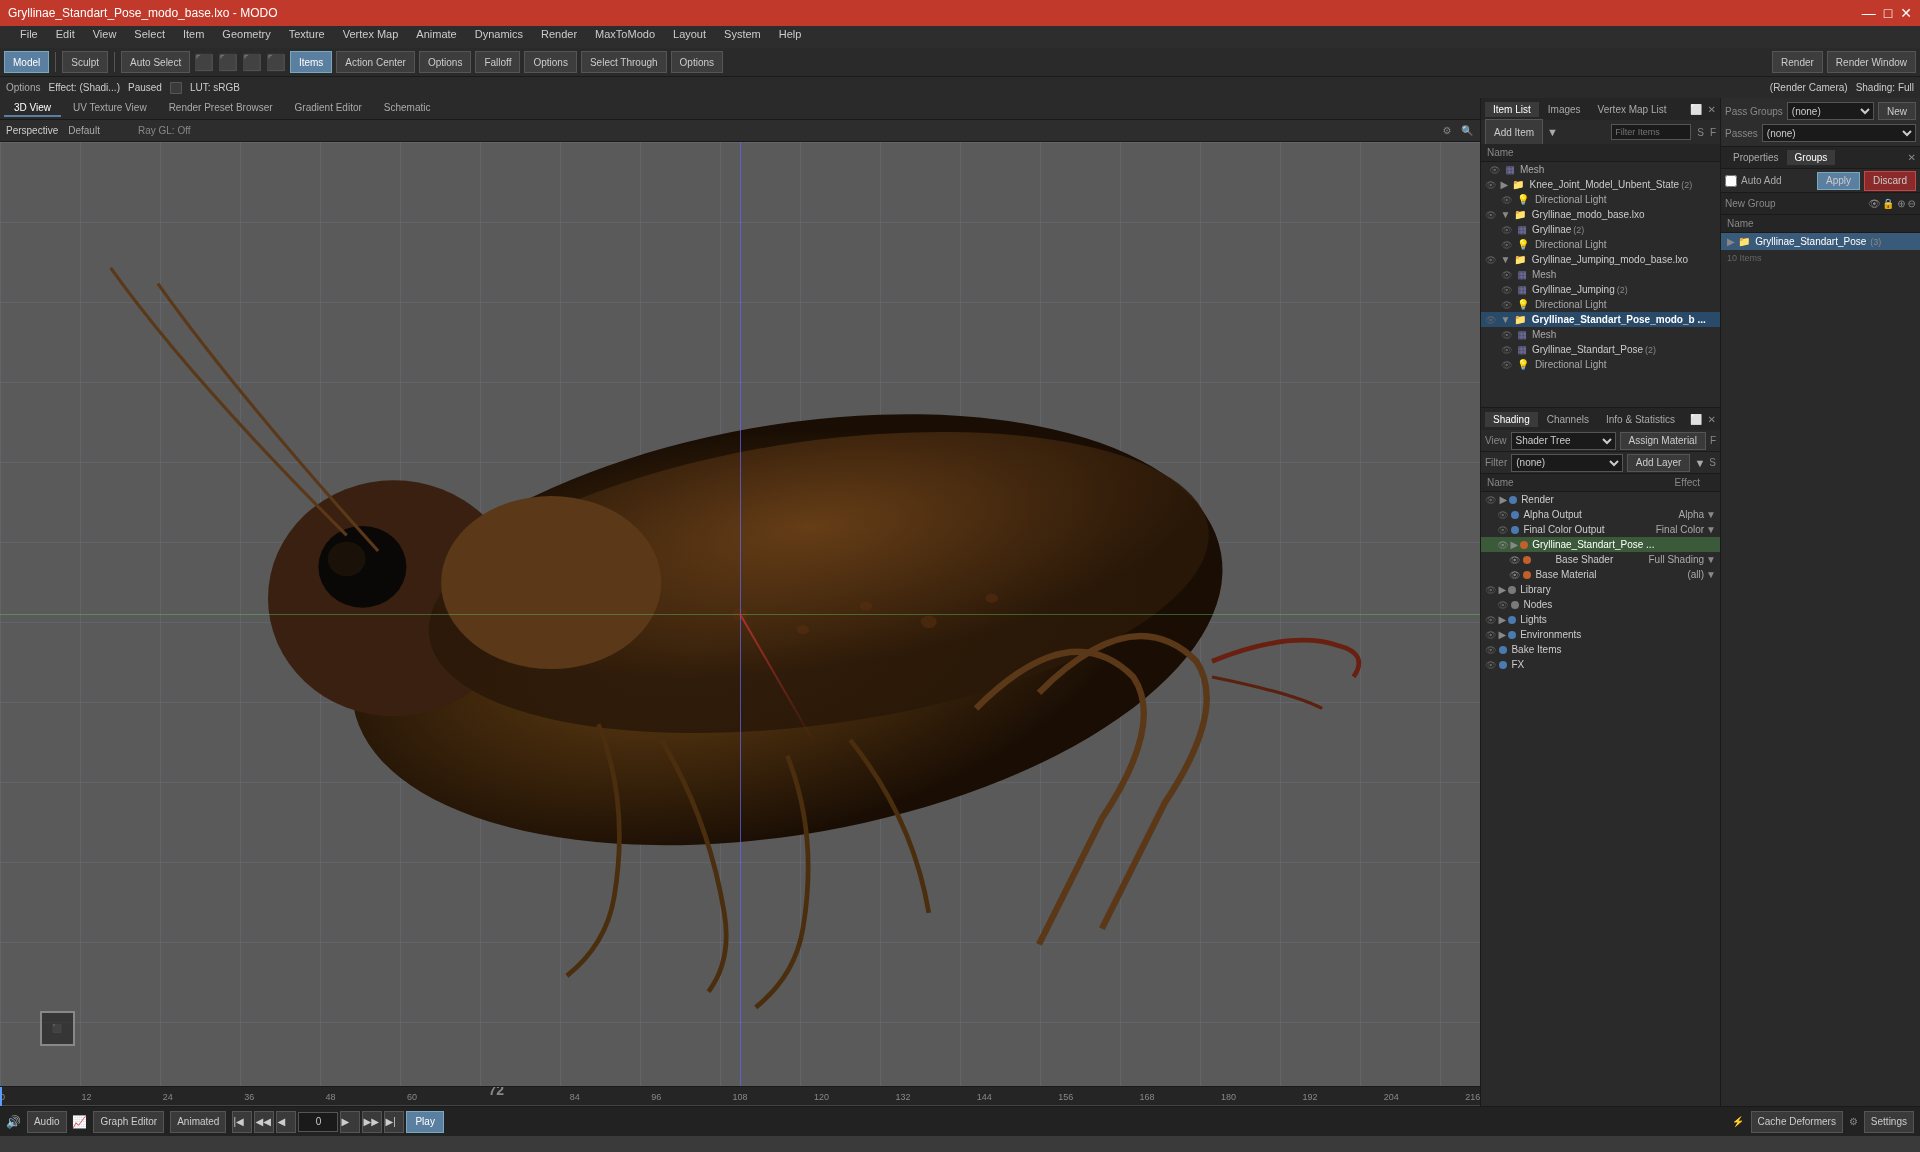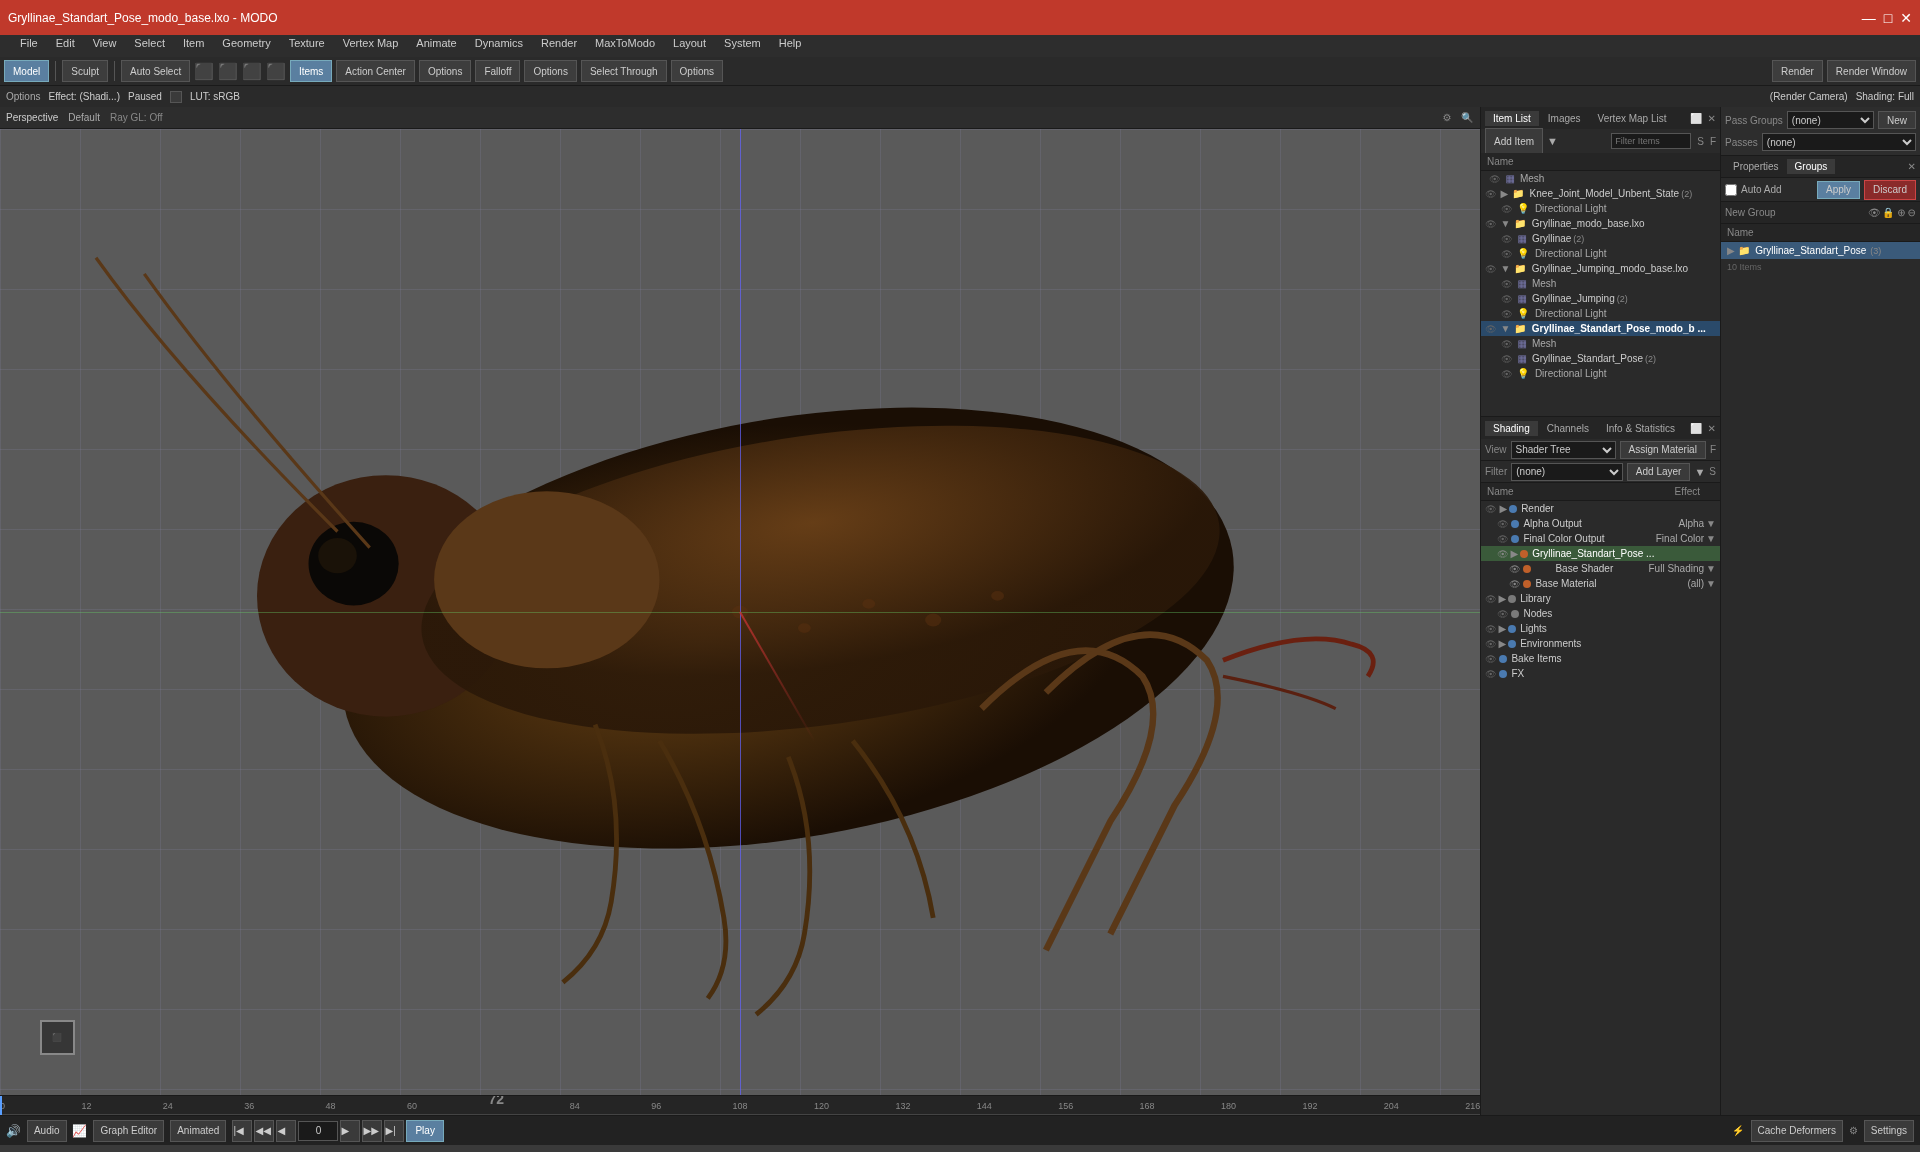--- a/index.html
+++ b/index.html
@@ -1,20 +1,20 @@
 <!DOCTYPE html>
 <html><head>
   <meta charset="utf-8">
   <style>
     * { margin: 0; padding: 0; box-sizing: border-box; }
     body { width: 1920px; height: 1152px; background: #3a3a3a; font-family: 'Arial', sans-serif; font-size: 11px; color: #ccc; overflow: hidden; }
 
     
     #titlebar {
-      width: 100%; height: 35px; background: #c0392b;
+      width: 100%; height: 26px; background: #c0392b;
       display: flex; align-items: center; justify-content: space-between;
       padding: 0 8px; color: #fff; font-size: 12px;
     }
     #titlebar-controls { display: flex; gap: 8px; }
     #titlebar-controls span { cursor: pointer; font-size: 14px; }
 
     
     #menubar {
       width: 100%; height: 22px; background: #2d2d2d;
       display: flex; align-items: flex-start; padding: 0 12px; gap: 2px;
@@ -237,25 +237,32 @@
   <span class="tb2-val">LUT: sRGB</span>
   <span style="flex:1"></span>
   <span class="tb2-val">(Render Camera)</span>
   <span class="tb2-val">Shading: Full</span>
 </div>
 
 <div id="main-layout" style="display:flex; height:calc(1152px - 22px - 22px - 28px - 22px - 30px - 20px); width:100%;">
 
   <div id="left-panel" style="flex:1; display:flex; flex-direction:column;">
 
+    <div id="viewport-tabs" style="height:22px; background:#2a2a2a; display:flex; align-items:center; padding:0 4px; border-bottom:1px solid #1a1a1a;">
+      <span class="vp-tab active">3D View</span>
+      <span class="vp-tab">UV Texture View</span>
+      <span class="vp-tab">Render Preset Browser</span>
+      <span class="vp-tab">Gradient Editor</span>
+      <span class="vp-tab">Schematic</span>
+    </div>
 
     <div id="viewport-header" style="height:22px; background:#2d2d2d; display:flex; align-items:center; padding:0 6px; gap:10px; border-bottom:1px solid #1a1a1a;">
       <span style="font-size:10px; color:#ccc; cursor:pointer;">Perspective</span>
       <span style="font-size:10px; color:#aaa; cursor:pointer;">Default</span>
-      <span style="font-size:10px; color:#888;">Ray GL: Off</span>
+      <span style="font-size:10px; color:#888;margin-left:28px;">Ray GL: Off</span>
       <div style="flex:1"></div>
       <span style="color:#888; cursor:pointer;">⚙</span>
       <span style="color:#888; cursor:pointer;">🔍</span>
     </div>
 
     <div id="viewport-canvas" style="flex:1; position:relative; overflow:hidden; background:#5a5a5a;">
       <div class="vp-grid"></div>
 
       <svg style="position:absolute; width:100%; height:100%; top:0; left:0;" viewBox="0 0 900 600" preserveAspectRatio="xMidYMid meet">
 

